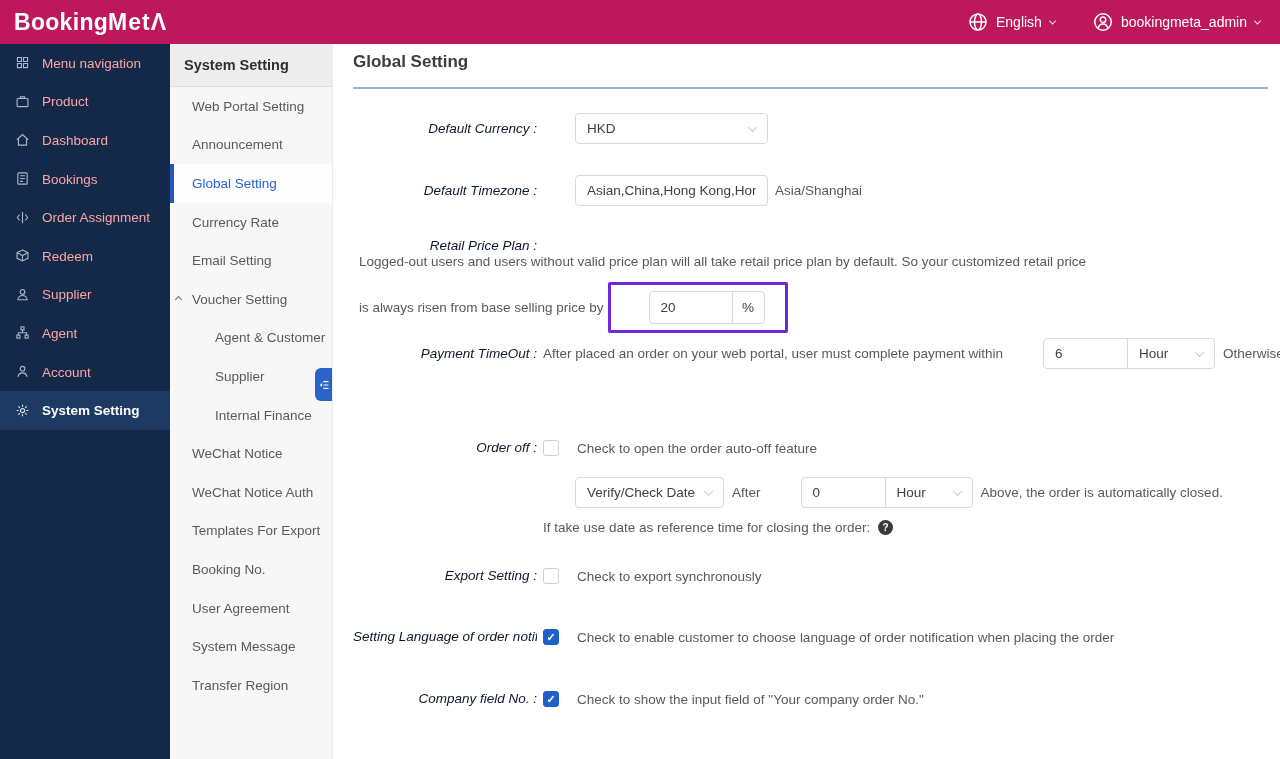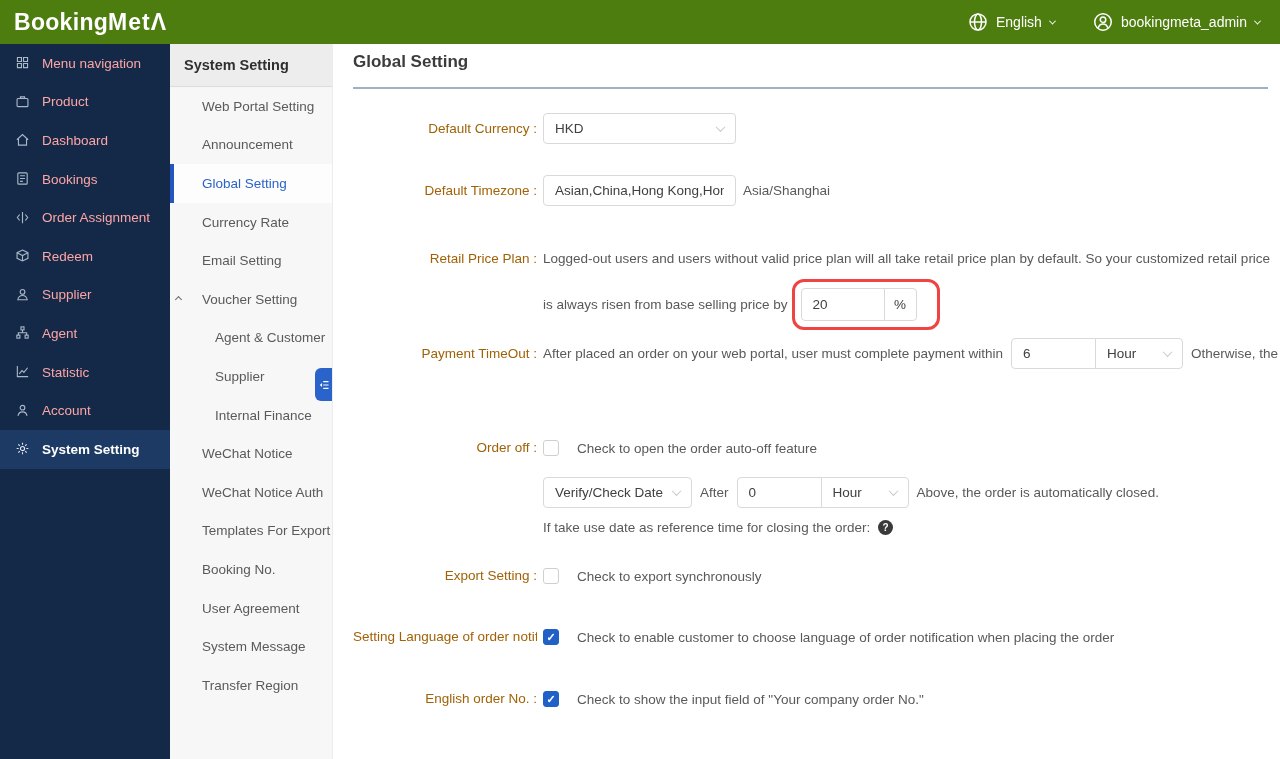--- a/index.html
+++ b/index.html
@@ -1,20 +1,20 @@
 <!DOCTYPE html>
 <html><head>
 <meta charset="utf-8">
 <style>
   * { margin:0; padding:0; box-sizing:border-box; }
   html,body { width:1280px; height:759px; font-family:"Liberation Sans", sans-serif; background:#fff; }
   #app { position:relative; width:1280px; height:759px; overflow:hidden; background:#fff; }
 
   
-  .topbar { position:absolute; left:0; top:0; width:1280px; height:44px; background:#4d7c0f; display:flex; align-items:center; justify-content:space-between; z-index:5; }
+  .topbar { position:absolute; left:0; top:0; width:1280px; height:44px; background:#be185d; display:flex; align-items:center; justify-content:space-between; z-index:5; }
   .logo { color:#fff; font-weight:700; font-size:23px; letter-spacing:.3px; padding-left:14px; display:flex; align-items:baseline; }
   .logo .l2 { letter-spacing:1px; }
   .topbar-right { display:flex; align-items:center; gap:38px; padding-right:20px; color:#fff; font-size:14px; }
   .tb-group { display:flex; align-items:center; gap:8px; cursor:pointer; }
   .tb-icon { width:20px; height:20px; display:inline-flex; }
   .tb-icon svg { width:100%; height:100%; stroke:#fff; fill:none; stroke-width:1.2; }
   .chev { display:inline-block; width:7px; height:7px; border-right:1.5px solid currentColor; border-bottom:1.5px solid currentColor; transform:rotate(45deg) translate(-1px,-1px); }
   .chev.small { width:5px; height:5px; }
   .chev.up { transform:rotate(225deg); }
 
@@ -22,50 +22,50 @@
   .sidebar { position:absolute; left:0; top:44px; width:170px; height:715px; background:#142947; }
   .nav-item { height:38.6px; display:flex; align-items:center; padding-left:15px; color:#fca5a5; font-size:13.5px; cursor:pointer; }
   .nav-item .nav-icon { width:16px; height:16px; margin-right:11px; display:inline-flex; color:#aab7c8; }
   .nav-item .nav-icon svg { width:15px; height:15px; stroke:currentColor; fill:none; stroke-width:1.2; }
   .nav-item.active { background:#1d3a64; color:#ffffff; font-weight:700; }
   .nav-item.active .nav-icon { color:#e2e8f0; }
 
   
   .submenu { position:absolute; left:170px; top:44px; width:163px; height:715px; background:#f7f7f8; border-right:1px solid #ececec; }
   .submenu-header { height:43px; background:#ededee; border-bottom:1px solid #dcdcdc; display:flex; align-items:center; padding-left:14px; font-size:14.5px; font-weight:700; color:#2f2f2f; }
-  .submenu-item { position:relative; height:38.6px; display:flex; align-items:center; padding-left:32px; font-size:13.5px; color:#5a5a5a; cursor:pointer; }
+  .submenu-item { position:relative; height:38.6px; display:flex; align-items:center; padding-left:22px; font-size:13.5px; color:#5a5a5a; cursor:pointer; }
   .submenu-item.sub { padding-left:45px; }
   .submenu-item.active { background:#fdfdfd; color:#2a63c9; }
   .submenu-item.active::before { content:""; position:absolute; left:0; top:0; width:4px; height:100%; background:#2456c0; }
   .submenu-item .exp-chev { position:absolute; left:6px; top:17px; color:#6b6b6b; }
   .collapse-btn { position:absolute; right:0; top:324px; width:17px; height:33px; background:#2a63c9; border-radius:6px 0 0 6px; display:flex; align-items:center; justify-content:center; cursor:pointer; }
   .collapse-btn svg { width:12px; height:12px; stroke:#fff; stroke-width:1.6; fill:#fff; }
 
   
   .main { position:absolute; left:333px; top:44px; width:947px; height:715px; background:#fff; }
   .page-title { margin:8px 0 0 20px; font-size:17px; font-weight:600; color:#3c3c3c; }
   .title-divider { margin:15px 12px 0 20px; height:2px; background:#9fb2c4; }
 
   .form-row { position:absolute; left:20px; right:12px; display:flex; align-items:flex-start; font-size:13.5px; color:#595959; }
-  .row-label { flex:none; width:184px; text-align:right; color:#a16207; white-space:nowrap; }
+  .row-label { flex:none; width:184px; text-align:right; color:#0f172a; white-space:nowrap;font-style:italic; }
   .row-label.clip { overflow:hidden; text-align:left; }
   .row-content { margin-left:6px; }
   .lh31 { line-height:31px; }
   .lh16 { line-height:16px; }
 
-  .ctrl { height:31px; border:1px solid #d9d9d9; border-radius:4px; background:#fff; display:flex; align-items:center; font-size:13.5px; color:#404040; }
+  .ctrl { height:31px; border:1px solid #d9d9d9; border-radius:4px; background:#fff; display:flex; align-items:center; font-size:13.5px; color:#404040;margin-left:32px; }
   .sel { justify-content:space-between; padding:0 11px; cursor:pointer; }
   .sel .chev { color:#c8c8c8; }
   input.ctrl { padding:0 11px; outline:none; width:193px; }
   .grp { display:flex; }
   .grp .left { border-radius:4px 0 0 4px; }
   .grp .right { border-radius:0 4px 4px 0; margin-left:-1px; }
   .addon { width:33px; justify-content:center; padding:0; }
 
-  .red-box { border:3px solid #ef4444; border-radius:12px; padding:6px 20px 6px 6px; display:inline-flex; margin-left:4px; }
+  .red-box { border:3px solid #6d28d9; border-radius:2px; padding:6px 20px 6px 6px; display:inline-flex; margin-left:4px; }
   .red-box input { width:84px; height:33px; }
   .red-box .addon { height:33px; }
 
   .checkbox { flex:none; width:16px; height:16px; border:1px solid #cfcfcf; border-radius:3px; background:#fff; display:inline-flex; align-items:center; justify-content:center; cursor:pointer; }
   .checkbox.checked { background:#2161c7; border-color:#2161c7; }
   .checkbox.checked::after { content:"✓"; color:#fff; font-size:11px; font-weight:700; line-height:1; }
   .cb-row { display:flex; align-items:center; gap:18px; }
 
   .help-icon { display:inline-flex; width:15px; height:15px; border-radius:50%; background:#3a3a3a; color:#fff; font-size:10px; font-weight:700; align-items:center; justify-content:center; margin-left:8px; }
 
@@ -173,29 +173,20 @@
       <div class="nav-item">
         <span class="nav-icon">
           <svg viewBox="0 0 16 16">
             <rect x="6.4" y="2" width="3.2" height="3.2"></rect>
             <rect x="2" y="10.8" width="3.2" height="3.2"></rect>
             <rect x="10.8" y="10.8" width="3.2" height="3.2"></rect>
             <path d="M8 5.2v3M3.6 10.8V8.2h8.8v2.6"></path>
           </svg>
         </span>
         <span>Agent</span>
-      </div>
-      <div class="nav-item">
-        <span class="nav-icon">
-          <svg viewBox="0 0 16 16">
-            <path d="M2.5 2v11.5H14"></path>
-            <path d="M4.5 10.5 7.5 7l2 2 4-5"></path>
-          </svg>
-        </span>
-        <span>Statistic</span>
       </div>
       <div class="nav-item">
         <span class="nav-icon">
           <svg viewBox="0 0 16 16">
             <circle cx="8" cy="5" r="2.5"></circle>
             <path d="M3.2 13.8c.5-2.9 2.3-4.3 4.8-4.3s4.3 1.4 4.8 4.3"></path>
           </svg>
         </span>
         <span>Account</span>
       </div>
@@ -286,21 +277,21 @@
     </div>
 
     <div class="form-row" style="top:131px;">
       <div class="row-label lh31">Default Timezone :</div>
       <div class="row-content flexline">
         <input class="ctrl" value="Asian,China,Hong Kong,Hong" style="">
         <span class="lh31" style="margin-left:7px;">Asia/Shanghai</span>
       </div>
     </div>
 
-    <div class="form-row" style="top:207px;">
+    <div class="form-row" style="top:194px;flex-direction:column;">
       <div class="row-label lh16">Retail Price Plan :</div>
       <div class="row-content">
         <div class="lh16" style="white-space:nowrap;">Logged-out users and users without valid price plan will all take retail price plan by default. So your customized retail price</div>
         <div class="flexline" style="margin-top:12px;">
           <span>is always risen from base selling price by</span>
           <span class="red-box">
             <span class="grp">
               <input class="ctrl left" value="20" style="">
               <span class="ctrl addon right" style="height:33px;">%</span>
             </span>
@@ -365,20 +356,20 @@
 
     <div class="form-row" style="top:585px;">
       <div class="row-label lh16 clip">Setting Language of order notific</div>
       <div class="row-content cb-row">
         <span class="checkbox checked"></span>
         <span>Check to enable customer to choose language of order notification when placing the order</span>
       </div>
     </div>
 
     <div class="form-row" style="top:647px;">
-      <div class="row-label lh16">English order No. :</div>
+      <div class="row-label lh16">Company field No. :</div>
       <div class="row-content cb-row">
         <span class="checkbox checked"></span>
         <span>Check to show the input field of "Your company order No."</span>
       </div>
     </div>
   </div>
 </div>
 
 </body></html>

